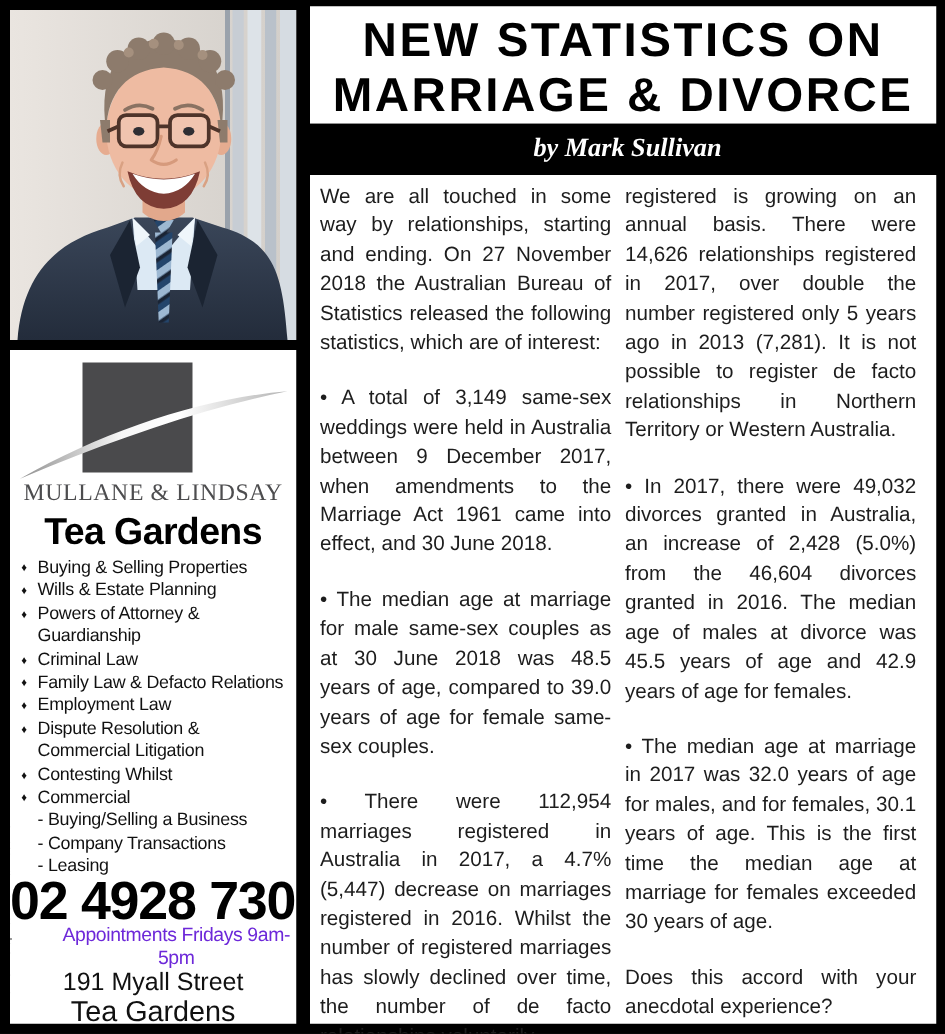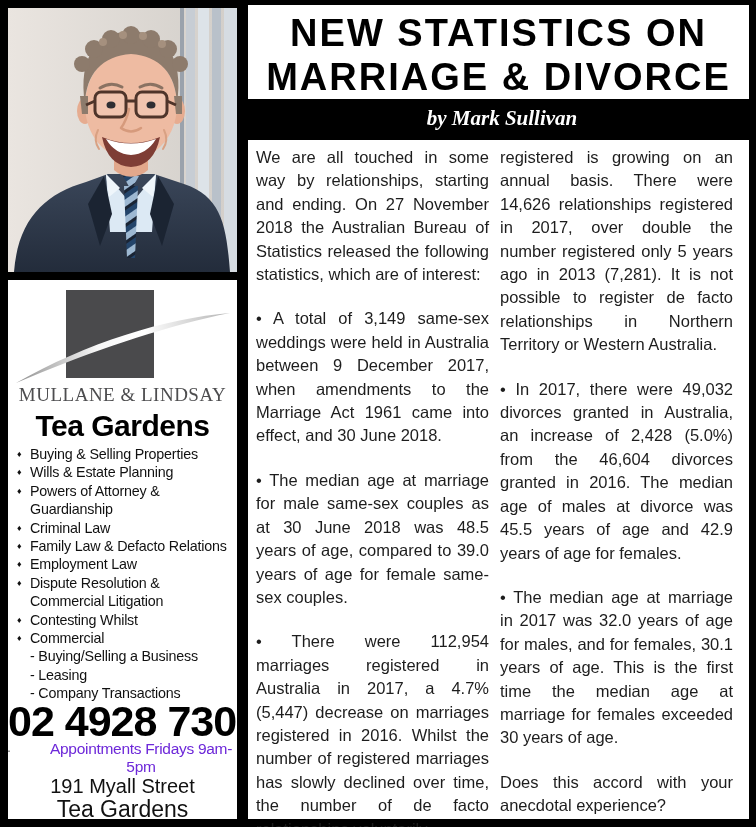--- a/index.html
+++ b/index.html
@@ -181,25 +181,25 @@
       <div class="service-row">
           <span class="bullet">♦</span>
           <span>Commercial</span>
         </div>
       <div class="service-row">
           <span class="bullet"></span>
           <span>- Buying/Selling a Business</span>
         </div>
       <div class="service-row">
           <span class="bullet"></span>
+          <span>- Company Transactions</span>
+        </div>
+      <div class="service-row">
+          <span class="bullet"></span>
           <span>- Leasing</span>
-        </div>
-      <div class="service-row">
-          <span class="bullet"></span>
-          <span>- Company Transactions</span>
         </div>
     </div>
 
     <div class="phone">02 4928 7300</div>
     <div class="appointments">Appointments Fridays 9am-5pm</div>
     <div class="addr-street">191 Myall Street</div>
     <div class="addr-town">Tea Gardens</div>
 
     <div class="print-credit">© NOTA Graphics - Ref: M&amp;LL 030119</div>
   </div>

